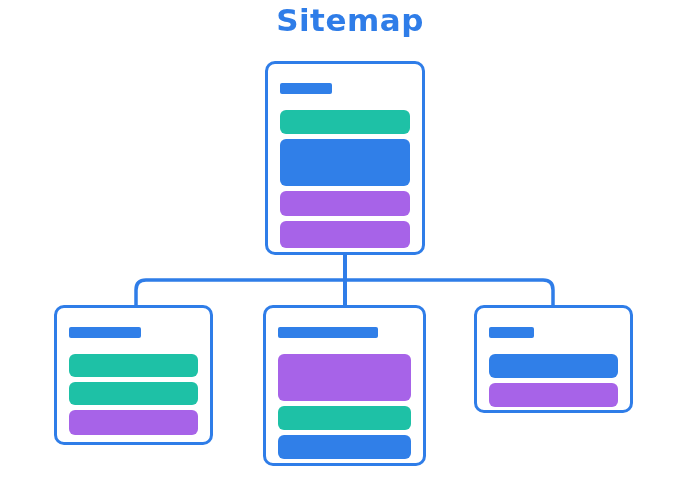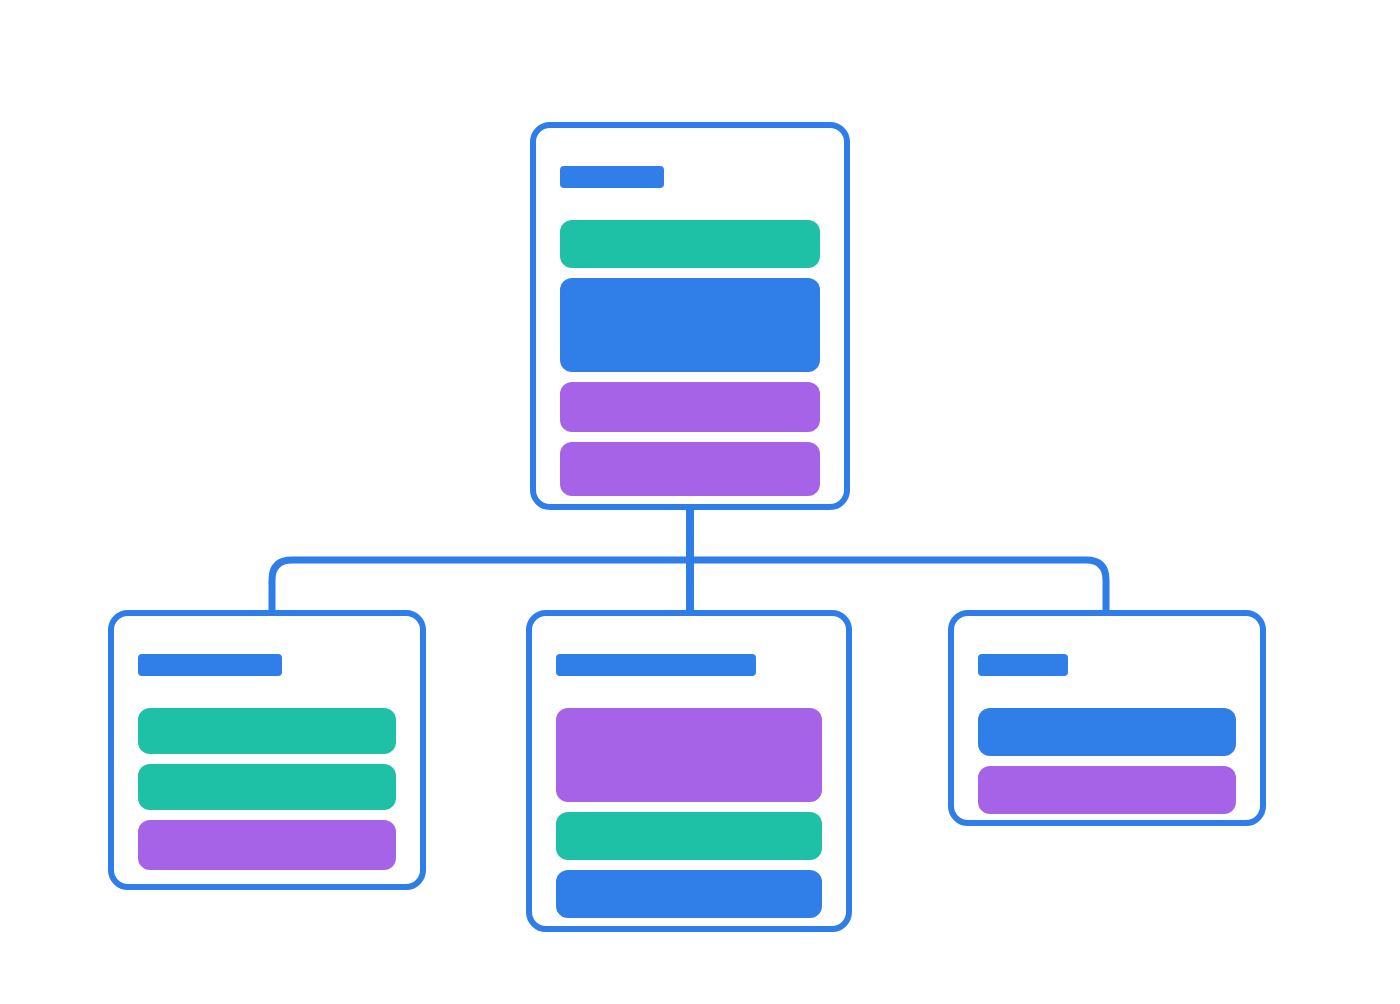--- a/index.html
+++ b/index.html
@@ -59,20 +59,21 @@
     width: 100%;
     border-radius: 6px;
     margin-top: 5px;
   }
 </style>
 </head>
 <body>
 
 <div class="stage">
 
+  <div class="title">Sitemap</div>
 
   <svg class="connectors" viewBox="0 0 700 502" xmlns="http://www.w3.org/2000/svg" aria-hidden="true">
     <path d="M345 255 L345 305" stroke-width="4"></path>
     <path d="M136 305 L136 290 Q136 280 146 280 L543 280 Q553 280 553 290 L553 305" stroke-width="3.5"></path>
   </svg>
 
   <div class="card" id="card-root">
       <div class="node-header" style="width: 52px; background: rgb(48, 127, 232);"></div>
       <div class="node-block" style="height: 24px; background: rgb(30, 193, 166);"></div>
       <div class="node-block" style="height: 47px; background: rgb(48, 127, 232);"></div>

